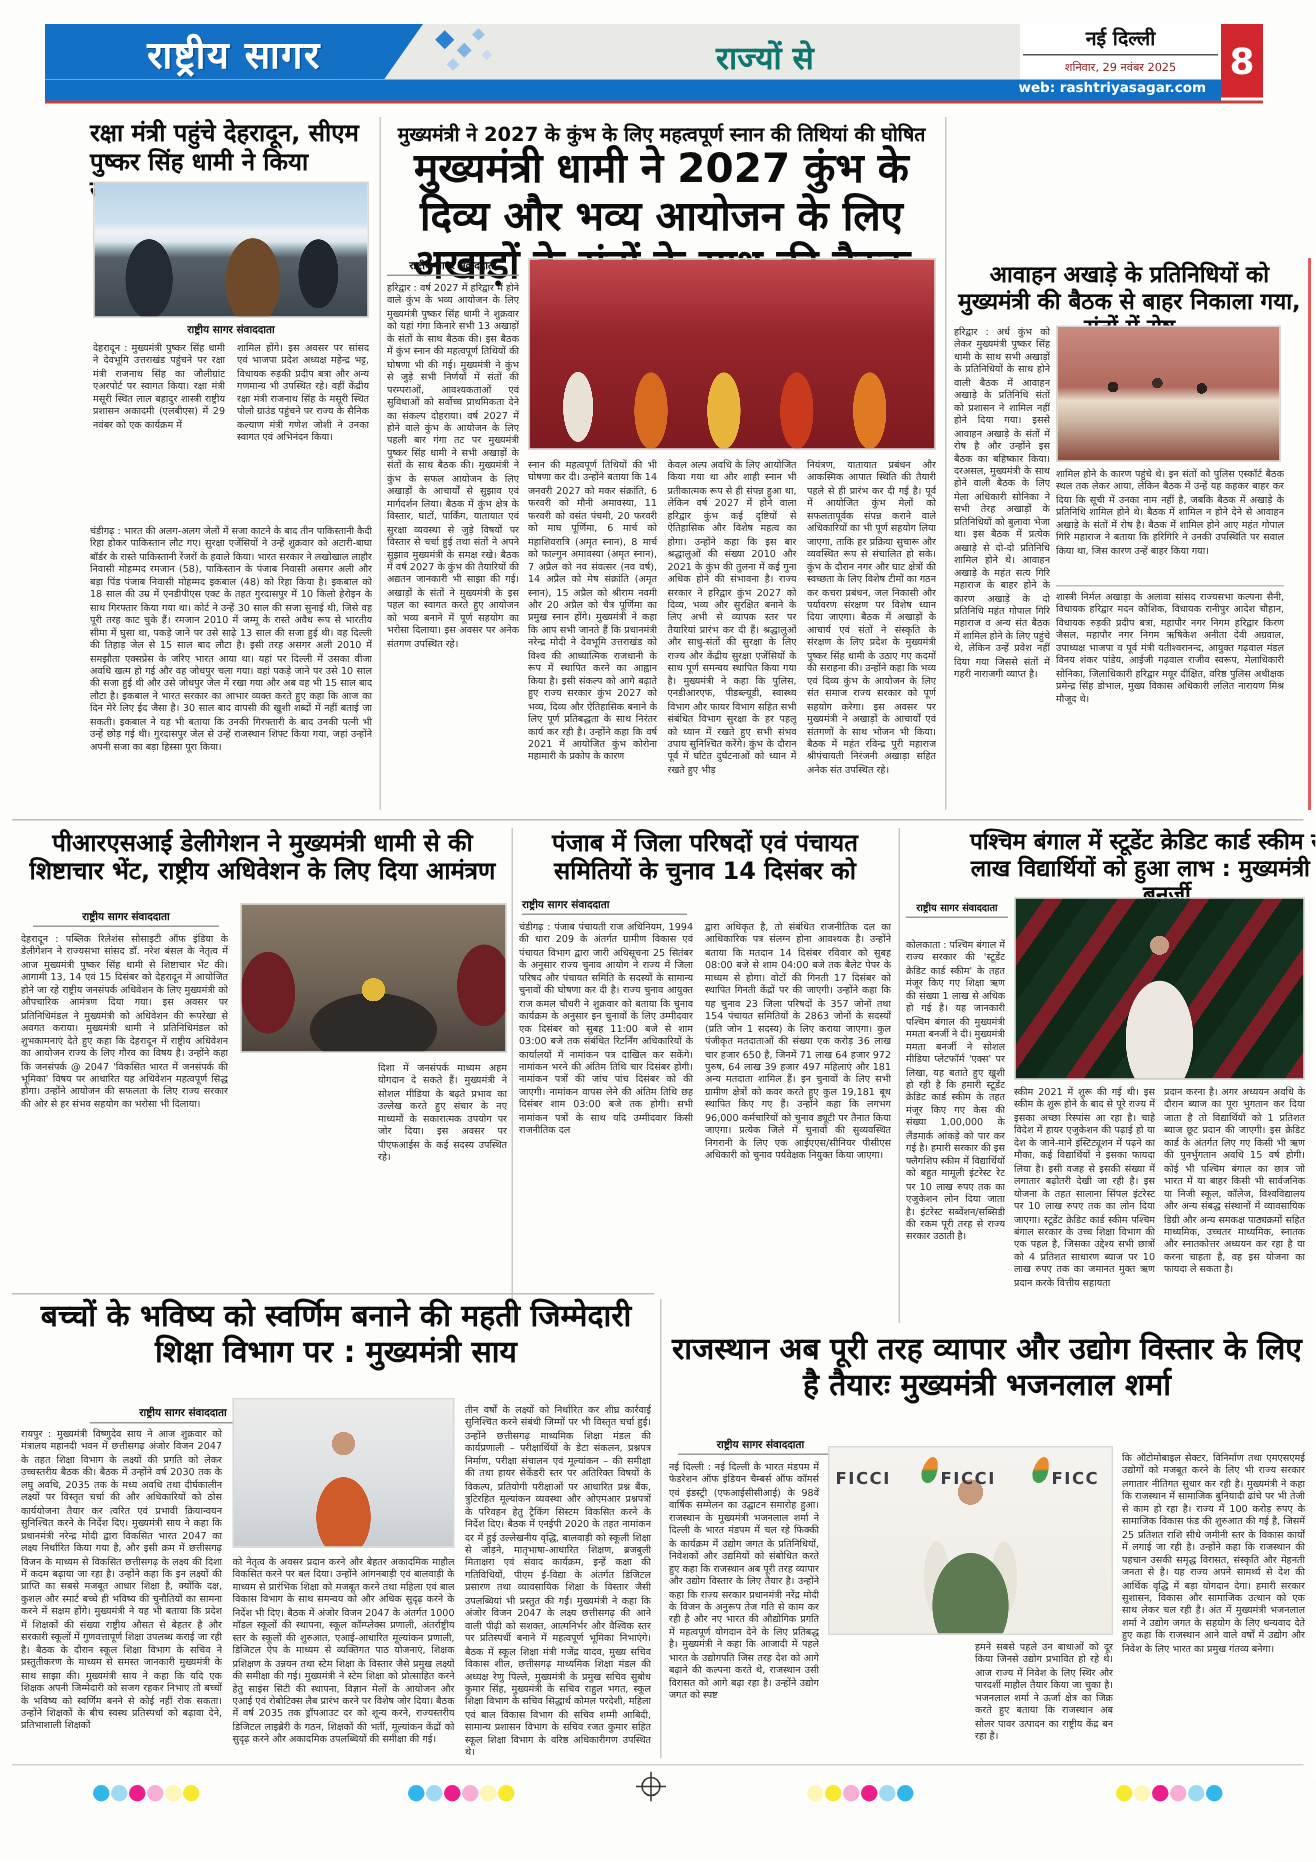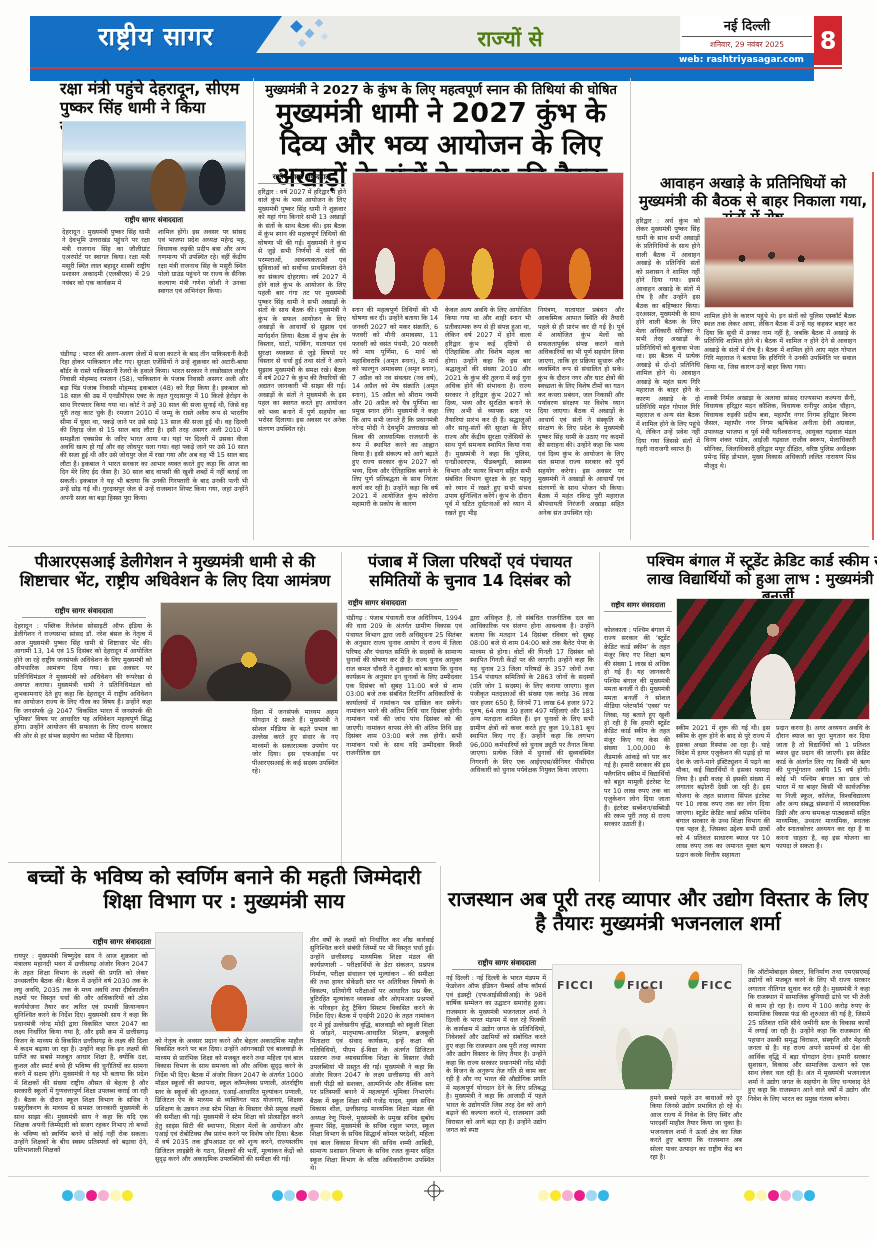--- a/index.html
+++ b/index.html
@@ -5,21 +5,21 @@
   html,body{margin:0;padding:0;background:#ffffff;}
   .page{position:relative;width:877px;height:1241px;background:#fdfdfb;overflow:hidden;
         font-family:"DejaVu Sans","Liberation Sans",sans-serif;color:#1a1a1a;}
   .abs{position:absolute;}
   
   .grayband{background:#e9e9e6;}
   .mast{background:#1470c5;clip-path:polygon(0 0,100% 0,calc(100% - 26px) 100%,0 100%);
         display:flex;align-items:center;justify-content:center;}
   .mast span{color:#fff;font-weight:bold;font-size:25px;letter-spacing:1px;text-shadow:1px 1px 0 #0b4f8f;}
   .diamond{position:absolute;background:#5b9bd8;transform:rotate(45deg);}
-  .section-title{font-size:21px;font-weight:bold;color:#4d7c0f;text-align:center;}
+  .section-title{font-size:21px;font-weight:bold;color:#0f766e;text-align:center;}
   .datebox{background:#fff;text-align:center;}
   .datebox .city{font-size:13px;font-weight:bold;color:#111;border-bottom:1px solid #555;padding-bottom:2px;}
   .datebox .dt{font-size:7.5px;color:#8c1d1d;font-weight:normal;padding-top:2px;}
   .pagebox{background:#d2262e;color:#fff;font-weight:bold;font-size:24px;display:flex;align-items:center;justify-content:center;}
   .webstrip{background:#0f70c5;color:#fff;font-size:9px;font-weight:bold;text-align:right;line-height:13px;padding-right:10px;box-sizing:border-box;}
   .redrule{background:#c24141;}
   
   .hl{font-weight:bold;color:#0d0d0d;line-height:1.18;text-align:center;}
   .hl-left{text-align:left;}
   .kicker{font-weight:bold;color:#0d0d0d;text-align:center;}
@@ -88,21 +88,21 @@
   <div class="abs diamond" style="left:306px;top:30px;width:7px;height:7px;background:#7fb3e2;"></div>
   <div class="abs diamond" style="left:299px;top:40px;width:6px;height:6px;background:#aecfeb;"></div>
   <div class="abs diamond" style="left:316px;top:20px;width:6px;height:6px;background:#9cc3e7;"></div>
   <div class="abs diamond" style="left:322px;top:34px;width:5px;height:5px;background:#c4dbf0;"></div>
   <div class="abs section-title" style="left:340px;top:24px;width:340px;">राज्यों से</div>
   <div class="abs datebox" style="left:682px;top:16px;width:130px;height:37px;">
     <div class="city">नई दिल्ली</div>
     <div class="dt">शनिवार, 29 नवंबर 2025</div>
   </div>
   <div class="abs pagebox" style="left:814px;top:16px;width:28px;height:49px;">8</div>
-  <div class="abs webstrip" style="left:30px;top:53px;width:784px;height:28px;">web: rashtriyasagar.com</div>
+  <div class="abs webstrip" style="left:30px;top:53px;width:784px;height:15px;">web: rashtriyasagar.com</div>
   <div class="abs redrule" style="left:30px;top:67px;width:812px;height:2px;"></div>
 
   <div class="abs hl hl-left" style="left:60px;top:80px;width:188px;font-size:16px;">रक्षा मंत्री पहुंचे देहरादून, सीएम पुष्कर सिंह धामी ने किया स्वागत</div>
   <div class="abs photo ph-defence" style="left:62px;top:121px;width:184px;height:91px;"></div>
   <div class="abs byline" style="left:62px;top:215px;width:184px;border-bottom:none;">राष्ट्रीय सागर संवाददाता</div>
   <div class="abs btxt" style="left:62px;top:228px;width:88px;height:75px;">देहरादून : मुख्यमंत्री पुष्कर सिंह धामी ने देवभूमि उत्तराखंड पहुंचने पर रक्षा मंत्री राजनाथ सिंह का जौलीग्रांट एअरपोर्ट पर स्वागत किया। रक्षा मंत्री मसूरी स्थित लाल बहादुर शास्त्री राष्ट्रीय प्रशासन अकादमी (एलबीएस) में 29 नवंबर को एक कार्यक्रम में</div>
   <div class="abs btxt" style="left:158px;top:228px;width:88px;height:75px;">शामिल होंगे। इस अवसर पर सांसद एवं भाजपा प्रदेश अध्यक्ष महेन्द्र भट्ट, विधायक रुड़की प्रदीप बत्रा और अन्य गणमान्य भी उपस्थित रहे। वहीं केंद्रीय रक्षा मंत्री राजनाथ सिंह के मसूरी स्थित पोलो ग्राउंड पहुंचने पर राज्य के सैनिक कल्याण मंत्री गणेश जोशी ने उनका स्वागत एवं अभिनंदन किया।</div>
 
   <div class="abs btxt" style="left:60px;top:350px;width:188px;height:190px;">चंडीगढ़ : भारत की अलग-अलग जेलों में सजा काटने के बाद तीन पाकिस्तानी कैदी रिहा होकर पाकिस्तान लौट गए। सुरक्षा एजेंसियों ने उन्हें शुक्रवार को अटारी-बाघा बॉर्डर के रास्ते पाकिस्तानी रेंजरों के हवाले किया। भारत सरकार ने लखोखाल लाहौर निवासी मोहम्मद रमजान (58), पाकिस्तान के पंजाब निवासी असगर अली और बड़ा पिंड पंजाब निवासी मोहम्मद इकबाल (48) को रिहा किया है। इकबाल को 18 साल की उम्र में एनडीपीएस एक्ट के तहत गुरदासपुर में 10 किलो हेरोइन के साथ गिरफ्तार किया गया था। कोर्ट ने उन्हें 30 साल की सजा सुनाई थी, जिसे वह पूरी तरह काट चुके हैं। रमजान 2010 में जम्मू के रास्ते अवैध रूप से भारतीय सीमा में घुसा था, पकड़े जाने पर उसे साढ़े 13 साल की सजा हुई थी। वह दिल्ली की तिहाड़ जेल से 15 साल बाद लौटा है। इसी तरह असगर अली 2010 में समझौता एक्सप्रेस के जरिए भारत आया था। यहां पर दिल्ली में उसका वीजा अवधि खत्म हो गई और वह जोधपुर चला गया। वहां पकड़े जाने पर उसे 10 साल की सजा हुई थी और उसे जोधपुर जेल में रखा गया और अब वह भी 15 साल बाद लौटा है। इकबाल ने भारत सरकार का आभार व्यक्त करते हुए कहा कि आज का दिन मेरे लिए ईद जैसा है। 30 साल बाद वापसी की खुशी शब्दों में नहीं बताई जा सकती। इकबाल ने यह भी बताया कि उनकी गिरफ्तारी के बाद उनकी पत्नी भी उन्हें छोड़ गई थी। गुरदासपुर जेल से उन्हें राजस्थान शिफ्ट किया गया, जहां उन्होंने अपनी सजा का बड़ा हिस्सा पूरा किया।</div>
 
@@ -126,21 +126,21 @@
   <div class="abs hrule" style="left:704px;top:390px;width:152px;"></div>
   <div class="abs btxt" style="left:704px;top:394px;width:152px;height:146px;">शास्त्री निर्मल अखाड़ा के अलावा सांसद राज्यसभा कल्पना सैनी, विधायक हरिद्वार मदन कौशिक, विधायक रानीपुर आदेश चौहान, विधायक रुड़की प्रदीप बत्रा, महापौर नगर निगम हरिद्वार किरण जैसल, महापौर नगर निगम ऋषिकेश अनीता देवी अग्रवाल, उपाध्यक्ष भाजपा व पूर्व मंत्री यतीश्वरानन्द, आयुक्त गढ़वाल मंडल विनय शंकर पांडेय, आईजी गढ़वाल राजीव स्वरूप, मेलाधिकारी सोनिका, जिलाधिकारी हरिद्वार मयूर दीक्षित, वरिष्ठ पुलिस अधीक्षक प्रमेन्द्र सिंह डोभाल, मुख्य विकास अधिकारी ललित नारायण मिश्र मौजूद थे।</div>
   <div class="abs redline" style="left:872px;top:172px;width:2px;height:368px;"></div>
 
   <div class="abs hrule" style="left:8px;top:546px;width:861px;"></div>
 
   <div class="abs hl" style="left:12px;top:553px;width:326px;font-size:16px;">पीआरएसआई डेलीगेशन ने मुख्यमंत्री धामी से की शिष्टाचार भेंट, राष्ट्रीय अधिवेशन के लिए दिया आमंत्रण</div>
   <div class="abs byline" style="left:22px;top:606px;width:124px;">राष्ट्रीय सागर संवाददाता</div>
   <div class="abs btxt" style="left:14px;top:622px;width:138px;height:236px;">देहरादून : पब्लिक रिलेशंस सोसाइटी ऑफ इंडिया के डेलीगेशन ने राज्यसभा सांसद डॉ. नरेश बंसल के नेतृत्व में आज मुख्यमंत्री पुष्कर सिंह धामी से शिष्टाचार भेंट की। आगामी 13, 14 एवं 15 दिसंबर को देहरादून में आयोजित होने जा रहे राष्ट्रीय जनसंपर्क अधिवेशन के लिए मुख्यमंत्री को औपचारिक आमंत्रण दिया गया। इस अवसर पर प्रतिनिधिमंडल ने मुख्यमंत्री को अधिवेशन की रूपरेखा से अवगत कराया। मुख्यमंत्री धामी ने प्रतिनिधिमंडल को शुभकामनाएं देते हुए कहा कि देहरादून में राष्ट्रीय अधिवेशन का आयोजन राज्य के लिए गौरव का विषय है। उन्होंने कहा कि जनसंपर्क @ 2047 'विकसित भारत में जनसंपर्क की भूमिका' विषय पर आधारित यह अधिवेशन महत्वपूर्ण सिद्ध होगा। उन्होंने आयोजन की सफलता के लिए राज्य सरकार की ओर से हर संभव सहयोग का भरोसा भी दिलाया।</div>
   <div class="abs photo ph-prsi" style="left:160px;top:602px;width:178px;height:100px;"></div>
-  <div class="abs btxt" style="left:252px;top:708px;width:86px;height:150px;">दिशा में जनसंपर्क माध्यम अहम योगदान दे सकते हैं। मुख्यमंत्री ने सोशल मीडिया के बढ़ते प्रभाव का उल्लेख करते हुए संचार के नए माध्यमों के सकारात्मक उपयोग पर जोर दिया। इस एफआईस पर पीआरएसआई के कई सदस्य उपस्थित रहे।</div>
+  <div class="abs btxt" style="left:252px;top:708px;width:86px;height:150px;">दिशा में जनसंपर्क माध्यम अहम योगदान दे सकते हैं। मुख्यमंत्री ने सोशल मीडिया के बढ़ते प्रभाव का उल्लेख करते हुए संचार के नए माध्यमों के सकारात्मक उपयोग पर जोर दिया। इस अवसर पर पीएफआईस के कई सदस्य उपस्थित रहे।</div>
 
   <div class="abs vrule" style="left:341px;top:552px;height:330px;"></div>
 
   <div class="abs hl" style="left:346px;top:553px;width:248px;font-size:16px;">पंजाब में जिला परिषदों एवं पंचायत समितियों के चुनाव 14 दिसंबर को</div>
   <div class="abs byline" style="left:348px;top:598px;width:110px;text-align:left;">राष्ट्रीय सागर संवाददाता</div>
   <div class="abs btxt" style="left:346px;top:614px;width:116px;height:264px;">चंडीगढ़ : पंजाब पंचायती राज अधिनियम, 1994 की धारा 209 के अंतर्गत ग्रामीण विकास एवं पंचायत विभाग द्वारा जारी अधिसूचना 25 सितंबर के अनुसार राज्य चुनाव आयोग ने राज्य में जिला परिषद और पंचायत समिति के सदस्यों के सामान्य चुनावों की घोषणा कर दी है। राज्य चुनाव आयुक्त राज कमल चौधरी ने शुक्रवार को बताया कि चुनाव कार्यक्रम के अनुसार इन चुनावों के लिए उम्मीदवार एक दिसंबर को सुबह 11:00 बजे से शाम 03:00 बजे तक संबंधित रिटर्निंग अधिकारियों के कार्यालयों में नामांकन पत्र दाखिल कर सकेंगे। नामांकन भरने की अंतिम तिथि चार दिसंबर होगी। नामांकन पत्रों की जांच पांच दिसंबर को की जाएगी। नामांकन वापस लेने की अंतिम तिथि छह दिसंबर शाम 03:00 बजे तक होगी। सभी नामांकन पत्रों के साथ यदि उम्मीदवार किसी राजनीतिक दल</div>
   <div class="abs btxt" style="left:470px;top:614px;width:124px;height:264px;">द्वारा अधिकृत है, तो संबंधित राजनीतिक दल का आधिकारिक पत्र संलग्न होना आवश्यक है। उन्होंने बताया कि मतदान 14 दिसंबर रविवार को सुबह 08:00 बजे से शाम 04:00 बजे तक बैलेट पेपर के माध्यम से होगा। वोटों की गिनती 17 दिसंबर को स्थापित गिनती केंद्रों पर की जाएगी। उन्होंने कहा कि यह चुनाव 23 जिला परिषदों के 357 जोनों तथा 154 पंचायत समितियों के 2863 जोनों के सदस्यों (प्रति जोन 1 सदस्य) के लिए कराया जाएगा। कुल पंजीकृत मतदाताओं की संख्या एक करोड़ 36 लाख चार हजार 650 है, जिनमें 71 लाख 64 हजार 972 पुरुष, 64 लाख 39 हजार 497 महिलाएं और 181 अन्य मतदाता शामिल हैं। इन चुनावों के लिए सभी ग्रामीण क्षेत्रों को कवर करते हुए कुल 19,181 बूथ स्थापित किए गए हैं। उन्होंने कहा कि लगभग 96,000 कर्मचारियों को चुनाव ड्यूटी पर तैनात किया जाएगा। प्रत्येक जिले में चुनावों की सुव्यवस्थित निगरानी के लिए एक आईएएस/सीनियर पीसीएस अधिकारी को चुनाव पर्यवेक्षक नियुक्त किया जाएगा।</div>
 
   <div class="abs vrule" style="left:599px;top:552px;height:330px;"></div>
 

